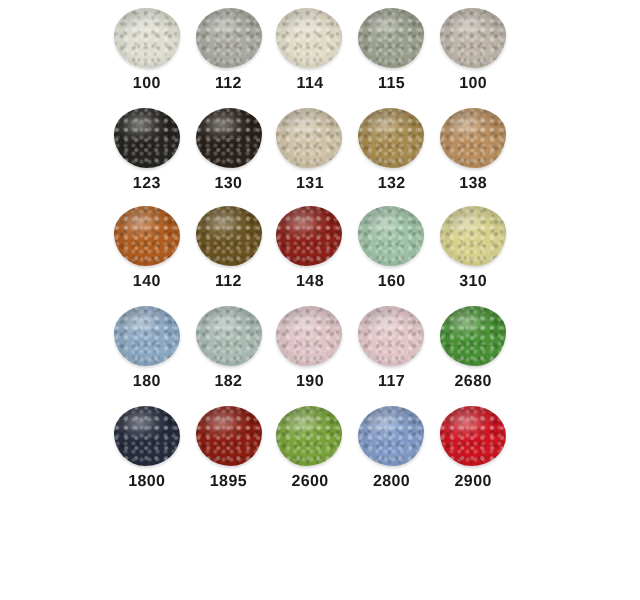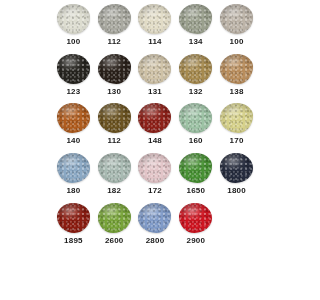--- a/index.html
+++ b/index.html
@@ -111,21 +111,21 @@
       <div class="swatch-cell">
         <div class="pile-wrap">
           <div class="pile" style="background-color: rgb(226, 220, 198); border-radius: 46% 54% 50% 50% / 44% 48% 52% 56%;"></div>
         </div>
         <div class="swatch-label">114</div>
       </div>
       <div class="swatch-cell">
         <div class="pile-wrap">
           <div class="pile" style="background-color: rgb(154, 160, 141); border-radius: 51% 49% 45% 55% / 50% 42% 58% 50%;"></div>
         </div>
-        <div class="swatch-label">134</div>
+        <div class="swatch-label">115</div>
       </div>
       <div class="swatch-cell">
         <div class="pile-wrap">
           <div class="pile" style="background-color: rgb(189, 180, 168); border-radius: 49% 51% 47% 53% / 46% 44% 56% 54%;"></div>
         </div>
         <div class="swatch-label">100</div>
       </div>
       <div class="swatch-cell">
         <div class="pile-wrap">
           <div class="pile" style="background-color: rgb(38, 36, 31); border-radius: 46% 54% 50% 50% / 44% 48% 52% 56%;"></div>
@@ -177,45 +177,51 @@
       <div class="swatch-cell">
         <div class="pile-wrap">
           <div class="pile" style="background-color: rgb(156, 194, 164); border-radius: 46% 54% 50% 50% / 44% 48% 52% 56%;"></div>
         </div>
         <div class="swatch-label">160</div>
       </div>
       <div class="swatch-cell">
         <div class="pile-wrap">
           <div class="pile" style="background-color: rgb(214, 209, 138); border-radius: 51% 49% 45% 55% / 50% 42% 58% 50%;"></div>
         </div>
-        <div class="swatch-label">170</div>
+        <div class="swatch-label">310</div>
       </div>
       <div class="swatch-cell">
         <div class="pile-wrap">
           <div class="pile" style="background-color: rgb(138, 168, 196); border-radius: 48% 52% 53% 47% / 45% 50% 50% 55%;"></div>
         </div>
         <div class="swatch-label">180</div>
       </div>
       <div class="swatch-cell">
         <div class="pile-wrap">
           <div class="pile" style="background-color: rgb(168, 186, 178); border-radius: 49% 51% 47% 53% / 46% 44% 56% 54%;"></div>
         </div>
         <div class="swatch-label">182</div>
       </div>
       <div class="swatch-cell">
         <div class="pile-wrap">
+          <div class="pile" style="background-color: rgb(224, 195, 198); border-radius: 52% 48% 54% 46% / 48% 46% 54% 52%;"></div>
+        </div>
+        <div class="swatch-label">190</div>
+      </div>
+      <div class="swatch-cell">
+        <div class="pile-wrap">
           <div class="pile" style="background-color: rgb(227, 197, 200); border-radius: 46% 54% 50% 50% / 44% 48% 52% 56%;"></div>
         </div>
-        <div class="swatch-label">172</div>
+        <div class="swatch-label">117</div>
       </div>
       <div class="swatch-cell">
         <div class="pile-wrap">
           <div class="pile" style="background-color: rgb(71, 145, 51); border-radius: 51% 49% 45% 55% / 50% 42% 58% 50%;"></div>
         </div>
-        <div class="swatch-label">1650</div>
+        <div class="swatch-label">2680</div>
       </div>
       <div class="swatch-cell">
         <div class="pile-wrap">
           <div class="pile" style="background-color: rgb(38, 44, 62); border-radius: 48% 52% 53% 47% / 45% 50% 50% 55%;"></div>
         </div>
         <div class="swatch-label">1800</div>
       </div>
       <div class="swatch-cell">
         <div class="pile-wrap">
           <div class="pile" style="background-color: rgb(140, 28, 16); border-radius: 49% 51% 47% 53% / 46% 44% 56% 54%;"></div>

